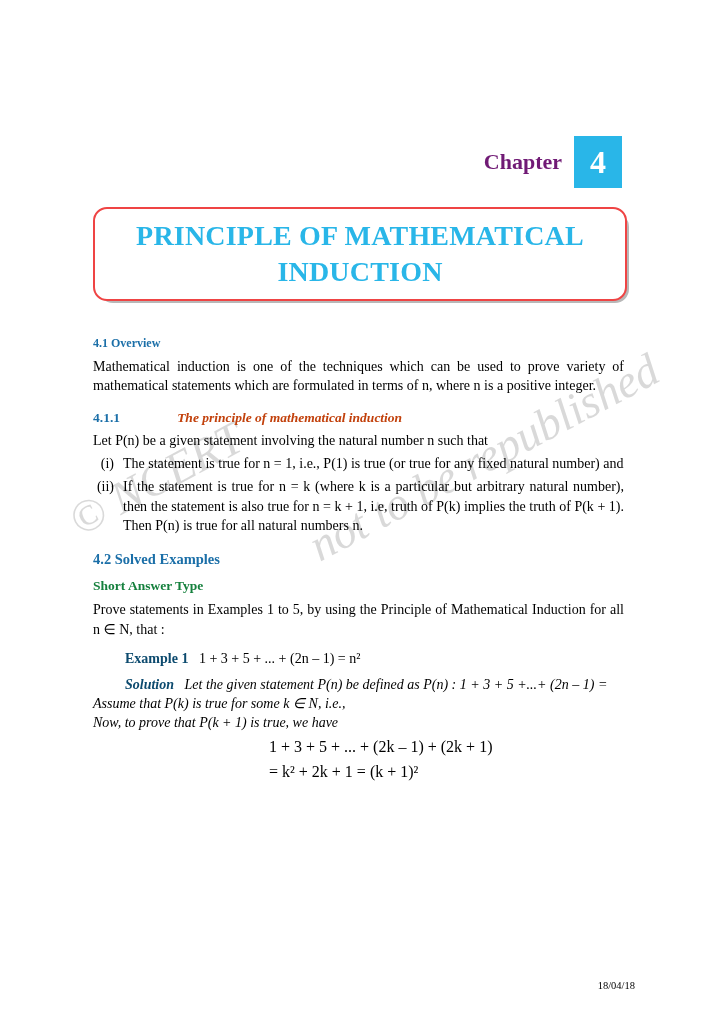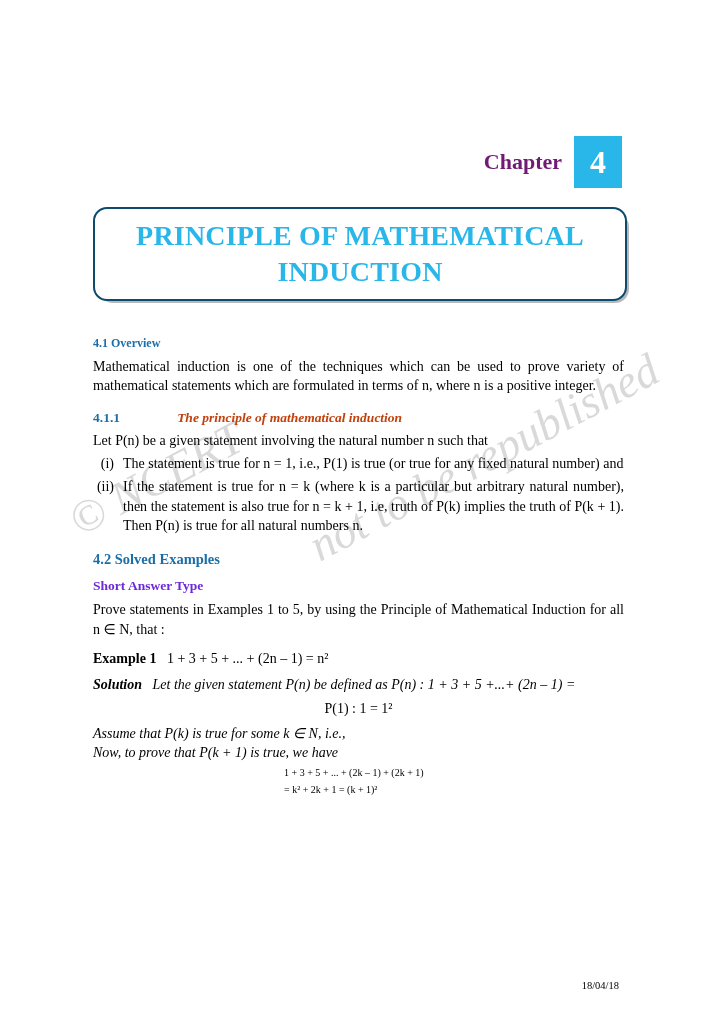--- a/index.html
+++ b/index.html
@@ -93,21 +93,21 @@
     background: #b8b8b8;
     border-radius: 14px;
     z-index: 8;
   }
   .title-box {
     position: absolute;
     left: 93px;
     top: 207px;
     width: 530px;
     height: 90px;
-    border: 2px solid #0c4a6e;
+    border: 2px solid #ef4444;
     border-radius: 14px;
     background: #ffffff;
     display: flex;
     align-items: center;
     justify-content: center;
     z-index: 9;
   }
   .title-text {
     color: #29b6e8;
     font-size: 28px;
@@ -141,21 +141,21 @@
   }
   .h-sub .num { color: #1b6fa8; }
   .h-sub .ital { color: #c2410c; font-style: italic; margin-left: 47px; }
   .h-blue-bold {
     color: #1b6fa8;
     font-size: 14.5px;
     font-weight: bold;
     margin: 16px 0 6px 0;
   }
   .h-short {
-    color: #6d28d9;
+    color: #15803d;
     font-size: 13.5px;
     font-weight: bold;
     margin: 10px 0 6px 0;
   }
   p.para {
     margin: 0 0 2px 0;
     font-size: 14px;
     line-height: 1.38;
     text-align: justify;
   }
@@ -181,55 +181,56 @@
   .list-body {
     flex: 1;
     text-align: justify;
   }
 
   .example-line {
     margin: 12px 0 4px 0;
     font-size: 14px;
   }
   .lbl-blue {
-    color: #000000;
-    font-weight: bold;
+    color: #0c4a6e;
+    font-weight: bold;
+    margin-left: 32px;
   }
   .solution-block {
     margin-top: 8px;
     font-size: 14px;
     line-height: 1.42;
   }
   .centered {
     text-align: center;
     margin: 5px 0;
     font-size: 14px;
   }
   .indent-1 {
     margin: 4px 0 4px 52px;
     font-size: 14px;
   }
   .eq-row {
     display: flex;
-    font-size: 10px;
-    margin: 3px 16px;
+    font-size: 16px;
+    margin: 3px 1px;
     font-family: Liberation Serif, serif;
   }
   .eq-row .eq {
     margin-left: 175px;
   }
   .eq-row .why {
     margin-left: auto;
     padding-right: 2px;
   }
 
   
   .footer-date {
     position: absolute;
-    right: 98px;
+    right: 82px;
     bottom: 33px;
     font-size: 10.5px;
     font-family: "Liberation Serif", serif;
     color: #000;
     z-index: 10;
   }
 </style>
 </head>
 <body>
 
@@ -283,21 +284,20 @@
     <div class="example-line">
       <span class="lbl-blue">Example 1</span>
       &nbsp;&nbsp;<span>1 + 3 + 5 + ... + (2n – 1) = n²</span>
     </div>
 
     <div class="solution-block">
       <p class="para tight">
         <span class="lbl-blue">Solution</span>
         &nbsp;&nbsp;<span>Let the given statement P(n) be defined as P(n) : 1 + 3 + 5 +...+ (2n – 1) =</span>
       </p>
-      <div class="centered">P(1) : 1 = 1²</div>
       <p class="para tight">Assume that P(k) is true for some k ∈ N, i.e.,</p>
       <p class="para tight">Now, to prove that P(k + 1) is true, we have</p>
 
       <div class="eq-row">
         <span class="eq">1 + 3 + 5 + ... + (2k – 1) + (2k + 1)</span>
       </div>
       <div class="eq-row">
         <span class="eq">= k² + 2k + 1 = (k + 1)²</span>
       </div>
     </div>

